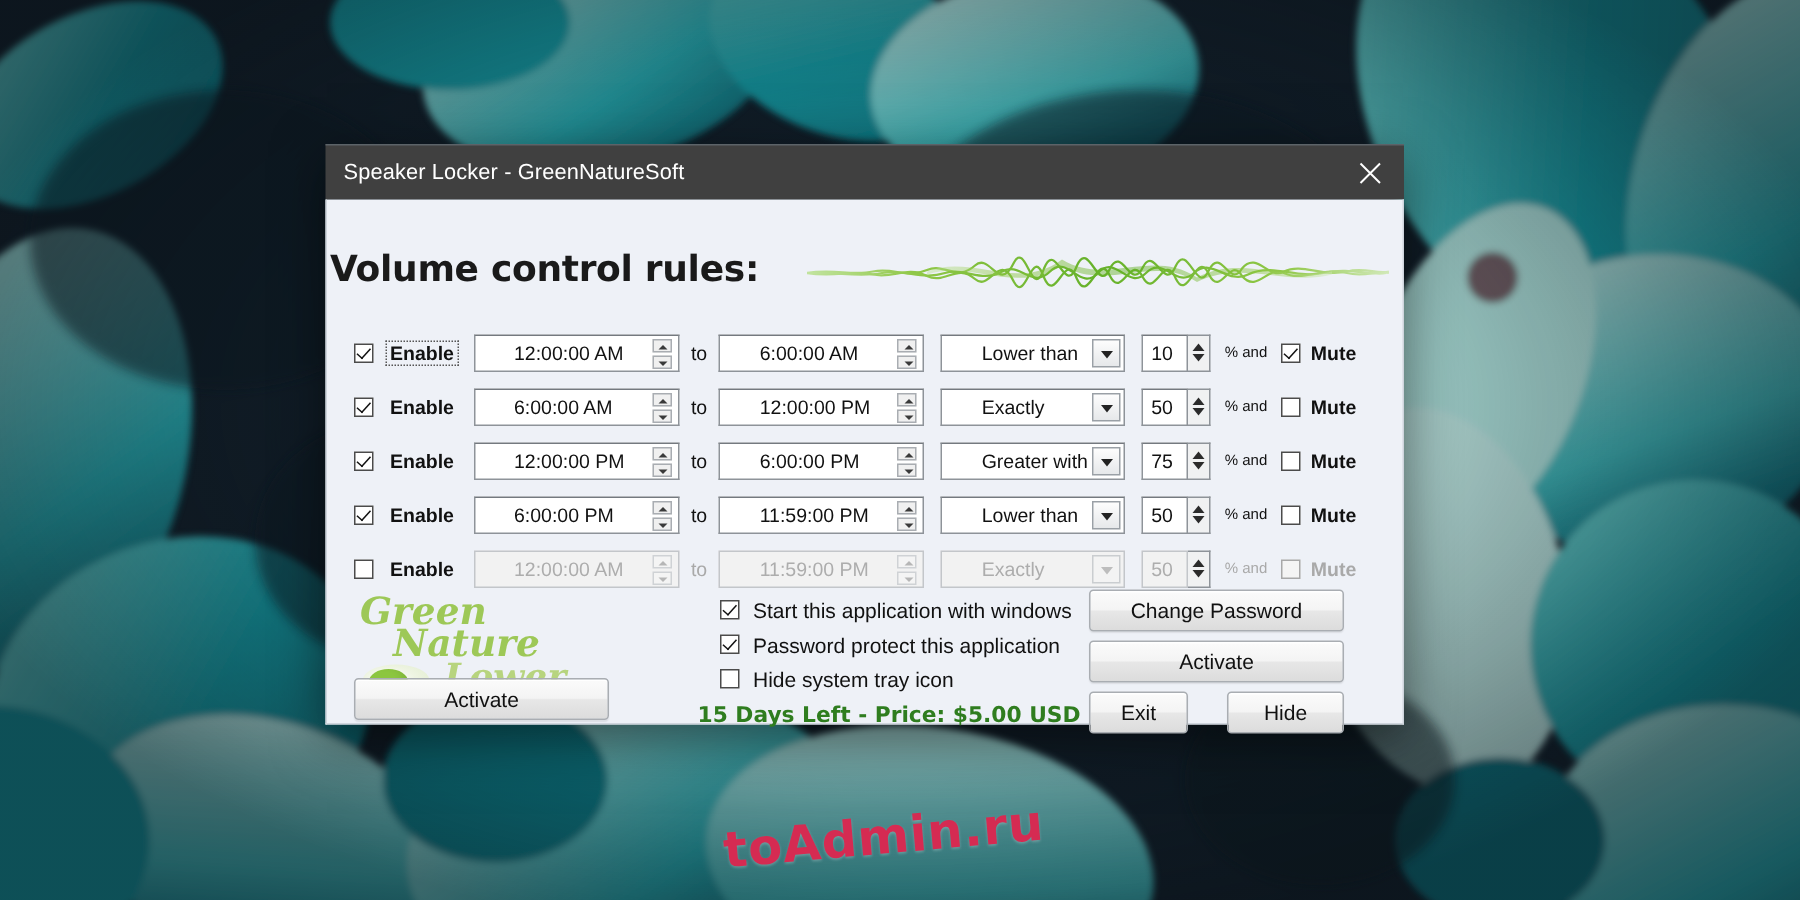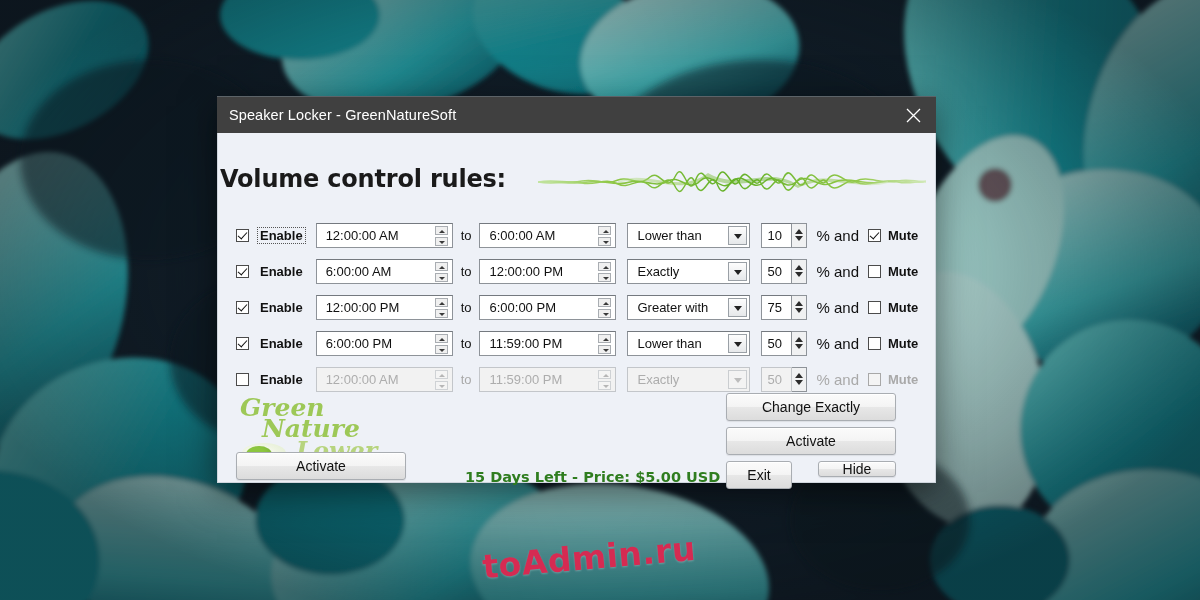--- a/index.html
+++ b/index.html
@@ -75,21 +75,21 @@
     margin-left:8px;font-weight:bold;font-size:13px;color:#111;
     padding:1px 3px;
   }
   .enable-lbl.focus{border:1px dotted #555;padding:0px 2px;}
 
   .tbox{
     height:25px;box-sizing:border-box;background:#fff;
     border:1px solid #8e9399;border-top-color:#74797f;
     display:flex;align-items:center;position:relative;
   }
-  .tbox .val{padding-left:9px;font-size:13px;color:#111;}
+  .tbox .val{padding-left:26px;font-size:13px;color:#111;}
   .tbox.dis{background:#f2f2f2;border-color:#c3c6ca;}
   .tbox.dis .val{color:#adadad;}
 
   .time{width:137px;}
   .spin{
     position:absolute;right:4px;top:2px;width:13px;height:20px;
     display:flex;flex-direction:column;justify-content:space-between;
   }
   .spin i{
     display:block;width:13px;height:9px;background:#f0f0f0;
@@ -126,21 +126,21 @@
   .num .val{padding-left:5px;}
   .numspin{
     width:15px;height:25px;box-sizing:border-box;margin-left:0px;
     background:#f0f1f2;border:1px solid #8e9399;border-left:none;
     display:flex;flex-direction:column;justify-content:center;align-items:center;
   }
   .numspin b{display:block;width:0;height:0;}
   .numspin b.u{border-left:4px solid transparent;border-right:4px solid transparent;border-bottom:5px solid #2b2b2b;margin-bottom:2px;}
   .numspin b.d{border-left:4px solid transparent;border-right:4px solid transparent;border-top:5px solid #2b2b2b;}
 
-  .pct{margin-left:9px;font-size:15px;color:#111;text-align:right;}
+  .pct{margin-left:9px;font-size:10px;color:#111;text-align:right;}
   .pct.dis{color:#a9a9a9;}
   .mutebox{margin-left:9px;}
   .mute-lbl{margin-left:7px;font-weight:bold;font-size:13px;color:#111;}
   .mute-lbl.dis{color:#a9a9a9;font-weight:bold;}
 
   
   #logo{position:absolute;left:20px;top:262px;width:135px;height:70px;}
   .lg{
     position:absolute;font-family:"DejaVu Serif", serif;font-style:italic;
     font-weight:bold;color:#8cbf3f;
@@ -176,21 +176,21 @@
     border:1px solid #a9adb2;border-radius:3px;
     display:flex;align-items:center;justify-content:center;
     font-size:14px;color:#111;
     box-shadow:0 1px 1px rgba(0,0,0,.08), inset 0 1px 0 #fff;
     position:absolute;cursor:default;
   }
   #btn-uninstall{left:18px;top:319px;width:170px;height:28px;}
   #btn-changepw{left:508px;top:260px;width:170px;height:28px;}
   #btn-activate{left:508px;top:294px;width:170px;height:28px;}
   #btn-exit{left:508px;top:328px;width:66px;height:28px;}
-  #btn-hide{left:600px;top:328px;width:78px;height:16px;}
+  #btn-hide{left:600px;top:328px;width:78px;height:28px;}
 </style>
 </head>
 <body>
 
 <div id="bg">
   <svg width="1200" height="600" viewBox="0 0 1200 600" style="position:absolute;inset:0;">
     <defs>
       <linearGradient id="p1" x1="0" y1="0" x2="1" y2="1">
         <stop offset="0%" stop-color="#7fe3dd"></stop>
           <stop offset="55%" stop-color="#17a4ad"></stop>
@@ -480,23 +480,37 @@
       </div>
     </div>
 
     <div id="logo">
       <div class="lg g">Green</div>
       <div class="lg n">Nature</div>
       <div class="lg s">Lower</div>
       <div class="leaf"></div>
     </div>
 
+    <div id="opts">
+      <div class="opt">
+        <div class="cb on"></div>
+        <span>Start this application with windows</span>
+      </div>
+      <div class="opt">
+        <div class="cb on"></div>
+        <span>Password protect this application</span>
+      </div>
+      <div class="opt">
+        <div class="cb"></div>
+        <span>Hide system tray icon</span>
+      </div>
+    </div>
 
     <div id="trial">15 Days Left - Price: $5.00 USD</div>
 
     <div class="btn" id="btn-uninstall">Activate</div>
-    <div class="btn" id="btn-changepw">Change Exactly</div>
+    <div class="btn" id="btn-changepw">Change Password</div>
     <div class="btn" id="btn-activate">Activate</div>
     <div class="btn" id="btn-exit">Exit</div>
     <div class="btn" id="btn-hide">Hide</div>
 
   </div>
 </div>
 
 </body></html>

